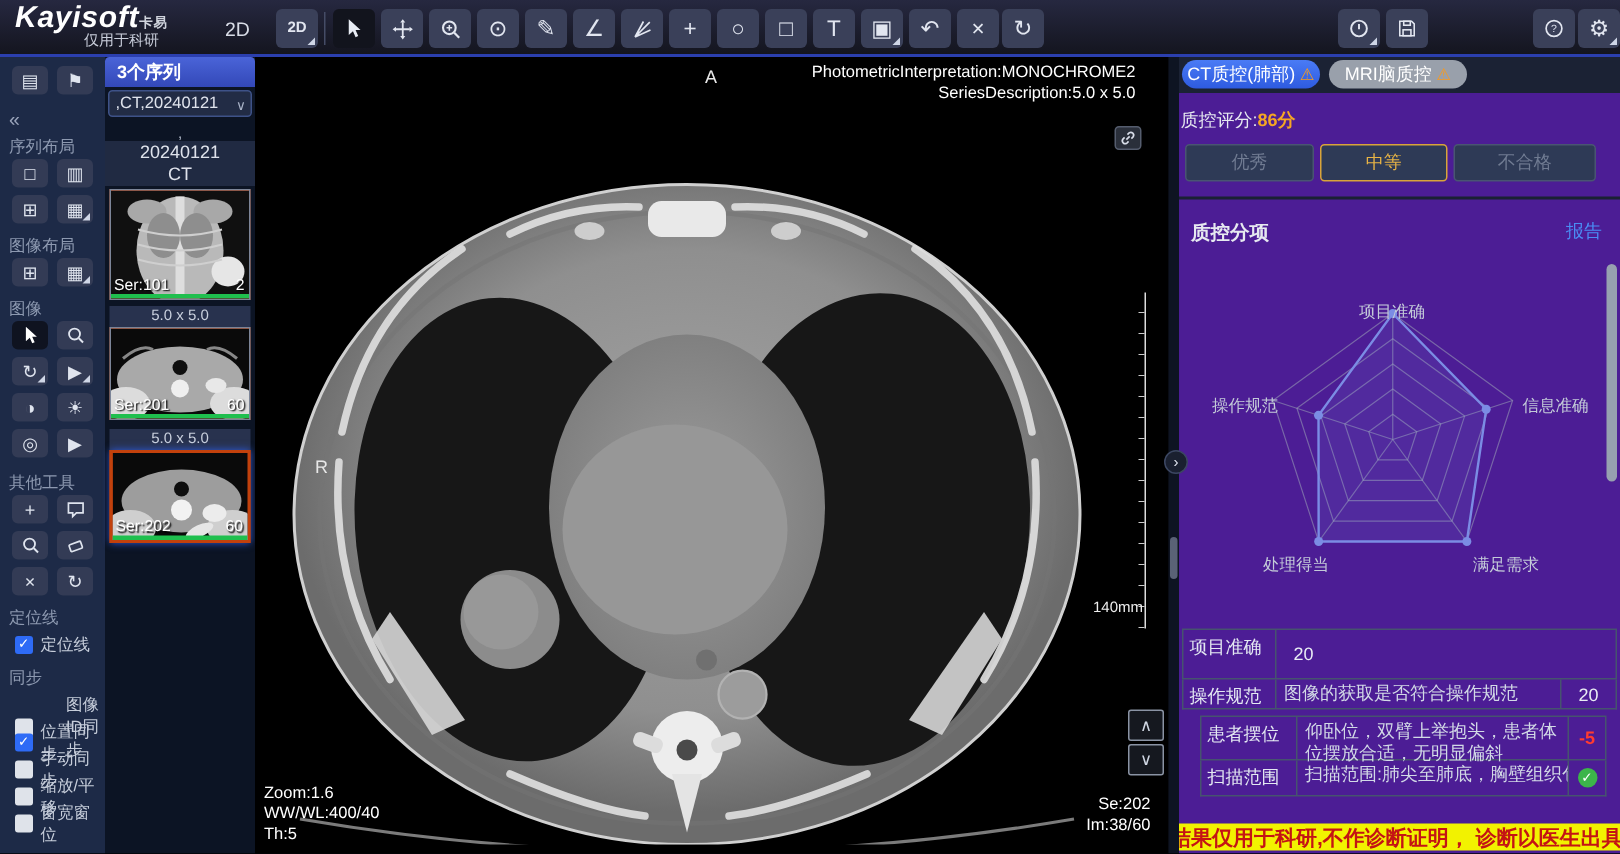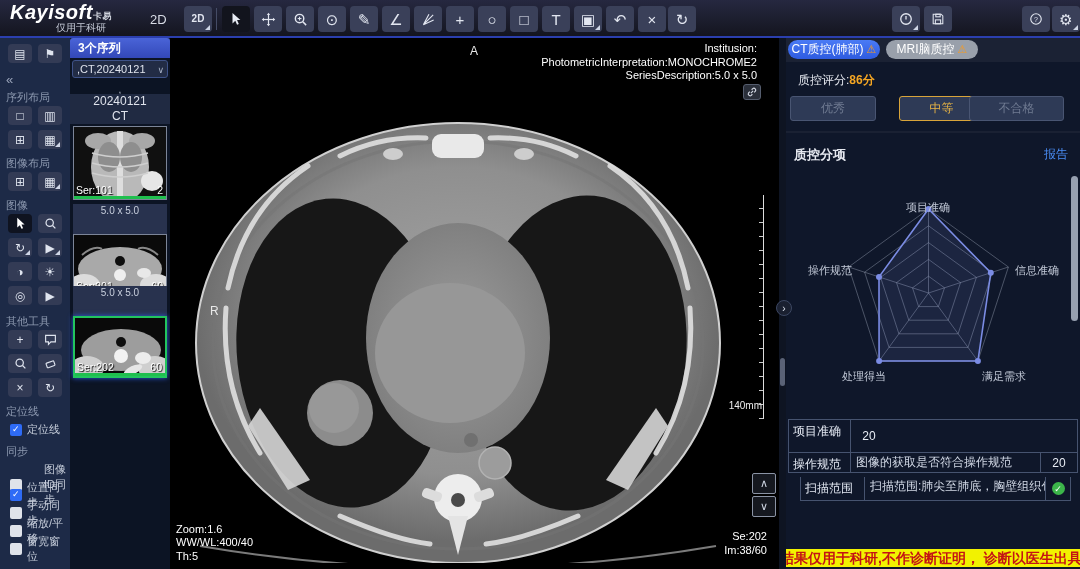--- a/index.html
+++ b/index.html
@@ -32,50 +32,50 @@
 .cb.on .box::after{content:"✓";position:absolute;left:2px;top:0px;color:#fff;font-size:9px;}
 
 
 #series{position:absolute;top:38px;left:70px;width:100px;bottom:0;background:#0c1424;}
 .ser-head{height:20px;background:linear-gradient(#4a64d8,#3348b8);font-size:12px;font-weight:bold;color:#fff;line-height:20px;padding-left:8px;border-radius:3px 3px 0 0;}
 .ser-select{position:absolute;top:22px;left:2px;right:2px;height:18px;background:#222c45;border:1px solid #3e5288;border-radius:3px;font-size:11px;color:#dfe3ec;line-height:16px;padding:0 14px 0 4px;white-space:nowrap;overflow:hidden;cursor:pointer;}
 .ser-select .chev{position:absolute;right:3px;top:1px;font-size:9px;color:#aab4c8;}
 .stray{position:absolute;top:46px;left:0;right:0;text-align:center;font-size:10px;color:#b8c0d0;}
 .grp-head{position:absolute;top:56px;left:0;right:0;height:30px;background:#202a42;text-align:center;font-size:12px;color:#dfe3ec;line-height:15px;cursor:pointer;}
 .thumb{position:absolute;left:3px;width:94px;cursor:pointer;}
-.thumb .size-lab{height:30px;background:#28324e;font-size:10px;color:#c8cfdd;text-align:center;line-height:13px;}
+.thumb .size-lab{height:14px;background:#28324e;font-size:10px;color:#c8cfdd;text-align:center;line-height:13px;}
 .thumb .img{position:relative;height:62px;background:#c2410c;border:1px solid #7c8598;overflow:hidden;}
 .thumb.tall .img{height:74px;}
-.thumb.selected .img{border:2px solid #22c55e;box-shadow:0 0 5px #2e5be0;}
+.thumb.selected .img{border:2px solid #c2410c;box-shadow:0 0 5px #2e5be0;}
 .thumb .ser-lab{position:absolute;left:2px;bottom:3px;font-size:10.5px;color:#fff;text-shadow:1px 1px 1px #000;}
 .thumb .cnt-lab{position:absolute;right:3px;bottom:3px;font-size:10.5px;color:#fff;text-shadow:1px 1px 1px #000;}
 .thumb .bar{position:absolute;left:0;right:0;bottom:0;height:3px;background:#1fbf4e;}
 
 
 #viewport{position:absolute;top:38px;left:170px;width:609px;bottom:0;background:#000;overflow:hidden;}
 .ovl{position:absolute;font-size:11px;color:#fff;line-height:13.5px;}
 .ovl.right{text-align:right;}
 .orient{position:absolute;font-size:12px;color:#e8e8e8;}
 .link-btn{position:absolute;right:18px;top:46px;width:18px;height:16px;background:#2a2f3a;border:1px solid #555d6e;border-radius:3px;display:flex;align-items:center;justify-content:center;cursor:pointer;}
 .ruler{position:absolute;left:586px;top:157px;width:8px;height:224px;border-right:1px solid #ddd;background:repeating-linear-gradient(to bottom,transparent 0 13px,#ccc 13px 14px) right/4px 100% no-repeat;}
 .ruler-lab{position:absolute;right:17px;top:362px;font-size:10px;color:#eee;}
 .varrow{position:absolute;left:582px;width:24px;height:21px;border:1px solid #8a93a4;background:rgba(30,34,44,.7);color:#cfd6e2;font-size:11px;display:flex;align-items:center;justify-content:center;cursor:pointer;border-radius:2px;}
 
 #divider{position:absolute;top:38px;left:779px;width:7px;bottom:0;background:#0e1422;}
 #divider .thumbbar{position:absolute;left:1px;top:320px;width:5px;height:28px;background:#5a6276;border-radius:3px;cursor:pointer;}
 #collapse-handle{position:absolute;left:776px;top:300px;width:16px;height:16px;border-radius:50%;background:#1a2030;border:1px solid #3c4762;color:#dfe4ee;font-size:10px;display:flex;align-items:center;justify-content:center;z-index:6;cursor:pointer;}
 
 
-#qc{position:absolute;top:38px;left:786px;width:294px;bottom:0;background:#0f172a;}
+#qc{position:absolute;top:38px;left:786px;width:294px;bottom:0;background:#4c1d95;}
 .tabs-strip{position:absolute;top:0;left:0;right:0;height:24px;background:#1b2234;}
 .tab{position:absolute;top:2px;height:19px;border-radius:10px;font-size:12px;color:#fff;display:flex;align-items:center;justify-content:center;gap:3px;cursor:pointer;}
 .tab .warn{color:#f59a23;font-size:11px;}
 .tab.active{background:linear-gradient(#4a7bf5,#2e5be0);}
 .tab.inactive{background:#99a0ab;}
-.score-line{position:absolute;left:12px;top:34px;font-size:12px;color:#e6e9f0;}
+.score-line{position:absolute;left:1px;top:34px;font-size:12px;color:#e6e9f0;}
 .score-val{color:#f5a623;font-weight:bold;}
 .grade{position:absolute;top:58px;height:25px;border:1px solid #495572;border-radius:3px;background:#2e3a56;color:#707b92;font-size:12px;display:flex;align-items:center;justify-content:center;cursor:pointer;}
 .grade.active{border-color:#d8a43a;color:#e8b445;}
 .qc-div{position:absolute;top:93px;left:0;right:0;height:2px;background:#1a2133;}
 .qc-sub-title{position:absolute;left:8px;top:108px;font-size:13px;color:#e6e9f0;font-weight:bold;}
 .report-link{position:absolute;right:12px;top:108px;font-size:12px;color:#4a8df5;cursor:pointer;}
 .radar-label{position:absolute;font-size:11px;color:#c3cad8;white-space:nowrap;}
 .qc-scroll{position:absolute;right:2px;top:138px;width:7px;height:145px;background:#97a0b0;border-radius:4px;cursor:pointer;}
 .qtable{position:absolute;left:2px;right:2px;top:381px;font-size:12px;}
 .qrow{display:flex;border:1px solid #46536f;border-top:none;}
@@ -424,21 +424,20 @@
       <path d="M500 200q6 80-34 145"></path>
       <path d="M150 408q55 24 90 28"></path>
       <path d="M388 408q-56 24-92 28"></path>
     </g>
     <path d="M70 300l50 72-22 10-40-64z" fill="#d6d6d6" opacity=".9"></path>
     <path d="M466 300l-50 72 22 10 40-64z" fill="#d6d6d6" opacity=".9"></path>
     <path d="M10 438q258 44 516 0" stroke="#9a9a9a" fill="none" stroke-width="2" opacity=".8"></path>
   </svg>
 
   <div class="ovl right" style="right:22px;top:4px;">
-    <div>Institusion:</div>
     <div>PhotometricInterpretation:MONOCHROME2</div>
     <div>SeriesDescription:5.0 x 5.0</div>
   </div>
   <div class="link-btn">
         <svg class="icon" width="12" height="12" viewBox="0 0 16 16" stroke="#d8dde8" stroke-width="1.5" fill="none">
           <path d="M6.5 9.5l3-3"></path>
           <path d="M5 7.5 3.5 9a2.5 2.5 0 0 0 3.5 3.5L8.5 11"></path>
           <path d="M11 8.5 12.5 7A2.5 2.5 0 0 0 9 3.5L7.5 5"></path>
         </svg>
       </div>
@@ -483,21 +482,21 @@
   <div class="tab inactive" style="left:100px;width:92px;">
         <span>MRI脑质控</span>
         <span class="warn">⚠</span>
       </div>
 
   <div class="score-line"><span>质控评分:</span><span class="score-val">86分</span></div>
 
   <div class="grade" style="left:4px;width:86px;">
         <span>优秀</span>
       </div>
-  <div class="grade active" style="left:94px;width:85px;margin-left:19px;">
+  <div class="grade active" style="left:94px;width:85px;">
         <span>中等</span>
       </div>
   <div class="grade" style="left:183px;width:95px;">
         <span>不合格</span>
       </div>
 
   <div class="qc-div"></div>
   <div class="qc-sub-title">质控分项</div>
   <div class="report-link">报告</div>
 
@@ -530,20 +529,27 @@
     <div class="qrow first" style="height:34px;">
       <div class="qname">项目准确</div>
       <div class="qscore">20</div>
     </div>
     <div class="qrow" style="height:20px;">
       <div class="qname">操作规范</div>
       <div class="qdesc">图像的获取是否符合操作规范</div>
       <div class="qscore">20</div>
     </div>
     <div class="subtable">
+      <div class="qrow first" style="height:30px;">
+        <div class="qname">患者摆位</div>
+        <div class="qdesc">仰卧位，双臂上举抱头，患者体位摆放合适，无明显偏斜</div>
+        <div class="qscore">
+              <span class="neg">-5</span>
+            </div>
+      </div>
       <div class="qrow" style="height:24px;">
         <div class="qname">扫描范围</div>
         <div class="qdesc" style="white-space:nowrap;overflow:hidden;">扫描范围:肺尖至肺底，胸壁组织包全</div>
         <div class="qscore">
               <span class="okc">✓</span>
             </div>
       </div>
     </div>
   </div>
 

